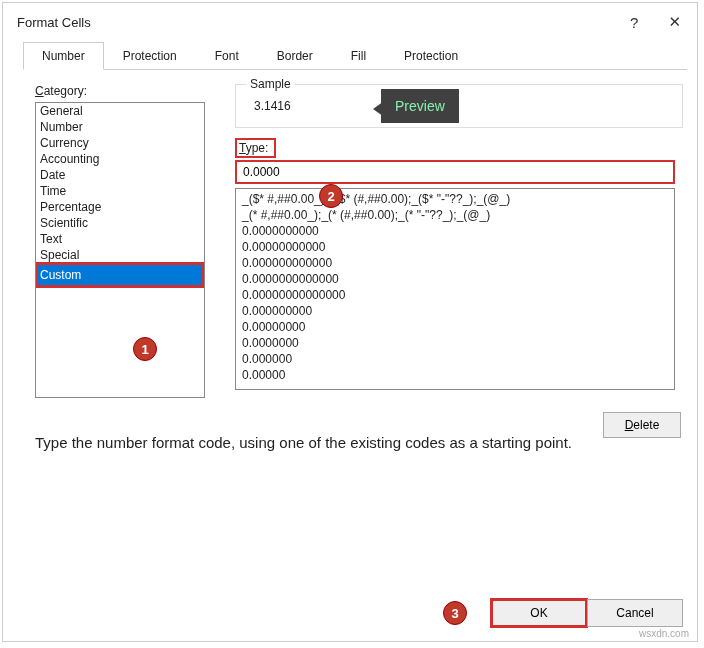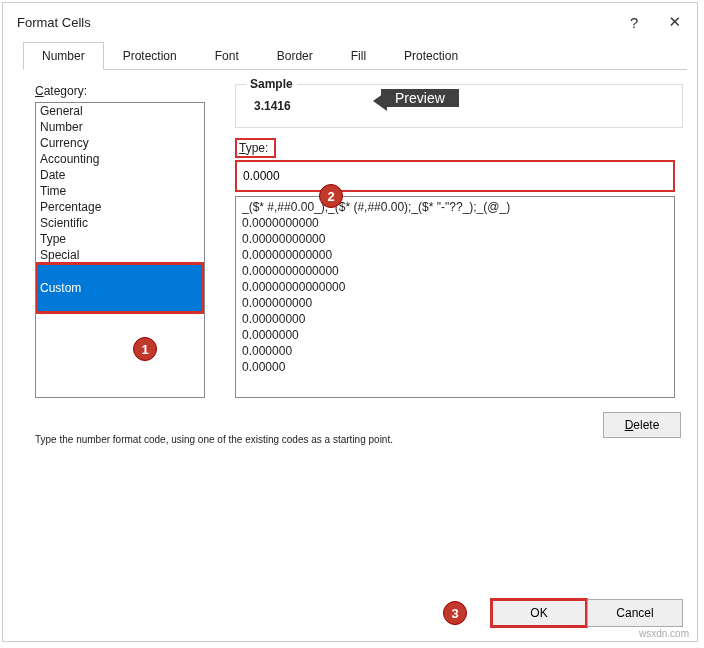--- a/index.html
+++ b/index.html
@@ -72,48 +72,47 @@
   .listbox::-webkit-scrollbar-thumb { background: #c8c8c8; }
   .listbox-item {
     padding: 1px 4px;
     white-space: nowrap;
   }
   .listbox-item.selected {
     background: #0078d7;
     color: #fff;
     border: 2px solid #d32f2f;
     outline: 1px solid #d32f2f;
-    padding: 16px 2px;
+    padding: 3px 2px;
   }
   .sample-group {
     border: 1px solid #ddd;
     margin-top: 0;
     padding: 14px 28px 14px 14px;
     position: relative;
-    font-weight: bold;
   }
   .sample-legend {
     position: absolute;
     top: -8px;
     left: 10px;
     background: #fff;
     padding: 0 4px;
     font-size: 12px;
   }
   .sample-value { font-size: 12px; padding-left: 4px; }
   .type-label {
     border: 2.5px solid #d32f2f;
     display: inline-block;
     padding: 1px 6px 1px 2px;
     margin-top: 10px;
     margin-bottom: 2px;
   }
   .type-input {
     width: 440px;
-    height: 32px;
+    height: 24px;
     border: 2.5px solid #d32f2f;
     padding: 2px 6px;
     font-size: 12px;
     font-family: inherit;
     display: block;
   }
   .format-list {
     width: 440px;
     height: 202px;
     border: 1px solid #888;
@@ -133,21 +132,21 @@
     width: 78px;
     height: 26px;
     border: 1px solid #aaa;
     background: #efefef;
     font-family: inherit;
     font-size: 12px;
   }
   .hint {
     margin-top: 36px;
     margin-left: 0;
-    font-size: 10px;
+    font-size: 15px;
   }
   .button-row {
     position: absolute;
     bottom: 14px;
     right: 14px;
     display: flex;
     align-items: center;
   }
   .btn {
     width: 96px;
@@ -157,23 +156,23 @@
     font-family: inherit;
     font-size: 12px;
   }
   .btn.primary {
     border: 2.5px solid #d32f2f;
     outline: 1px solid #d32f2f;
   }
   .callout {
     position: absolute;
     background: #404040;
-    color: #ffffff;
+    color: #86efac;
     font-size: 14px;
-    padding: 1px 14px;
+    padding: 9px 14px;
   }
   .callout::after {
     content: '';
     position: absolute;
     left: -18px;
     top: 50%;
     margin-top: -7px;
     border: 10px solid transparent;
     border-right: 14px solid #404040;
   }
@@ -232,39 +231,40 @@
         </div>
         <div class="listbox">
           <div class="listbox-item">General</div>
           <div class="listbox-item">Number</div>
           <div class="listbox-item">Currency</div>
           <div class="listbox-item">Accounting</div>
           <div class="listbox-item">Date</div>
           <div class="listbox-item">Time</div>
           <div class="listbox-item">Percentage</div>
           <div class="listbox-item">Scientific</div>
-          <div class="listbox-item">Type</div>
+          <div class="listbox-item">Text</div>
           <div class="listbox-item">Special</div>
           <div class="listbox-item selected">Custom</div>
         </div>
       </div>
 
       <div class="col-right">
         <div class="sample-group">
           <span class="sample-legend">Sample</span>
           <div class="sample-value">3.1416</div>
         </div>
 
         <div class="type-label">
           <span class="underline-letter">T</span><span>ype:</span>
         </div>
         <input class="type-input" value="0.0000" style="">
 
         <div class="format-list">
           <div class="format-item">_($* #,##0.00_);_($* (#,##0.00);_($* "-"??_);_(@_)</div>
+          <div class="format-item">_(* #,##0.00_);_(* (#,##0.00);_(* "-"??_);_(@_)</div>
           <div class="format-item">0.0000000000</div>
           <div class="format-item">0.00000000000</div>
           <div class="format-item">0.000000000000</div>
           <div class="format-item">0.0000000000000</div>
           <div class="format-item">0.00000000000000</div>
           <div class="format-item">0.000000000</div>
           <div class="format-item">0.00000000</div>
           <div class="format-item">0.0000000</div>
           <div class="format-item">0.000000</div>
           <div class="format-item">0.00000</div>

